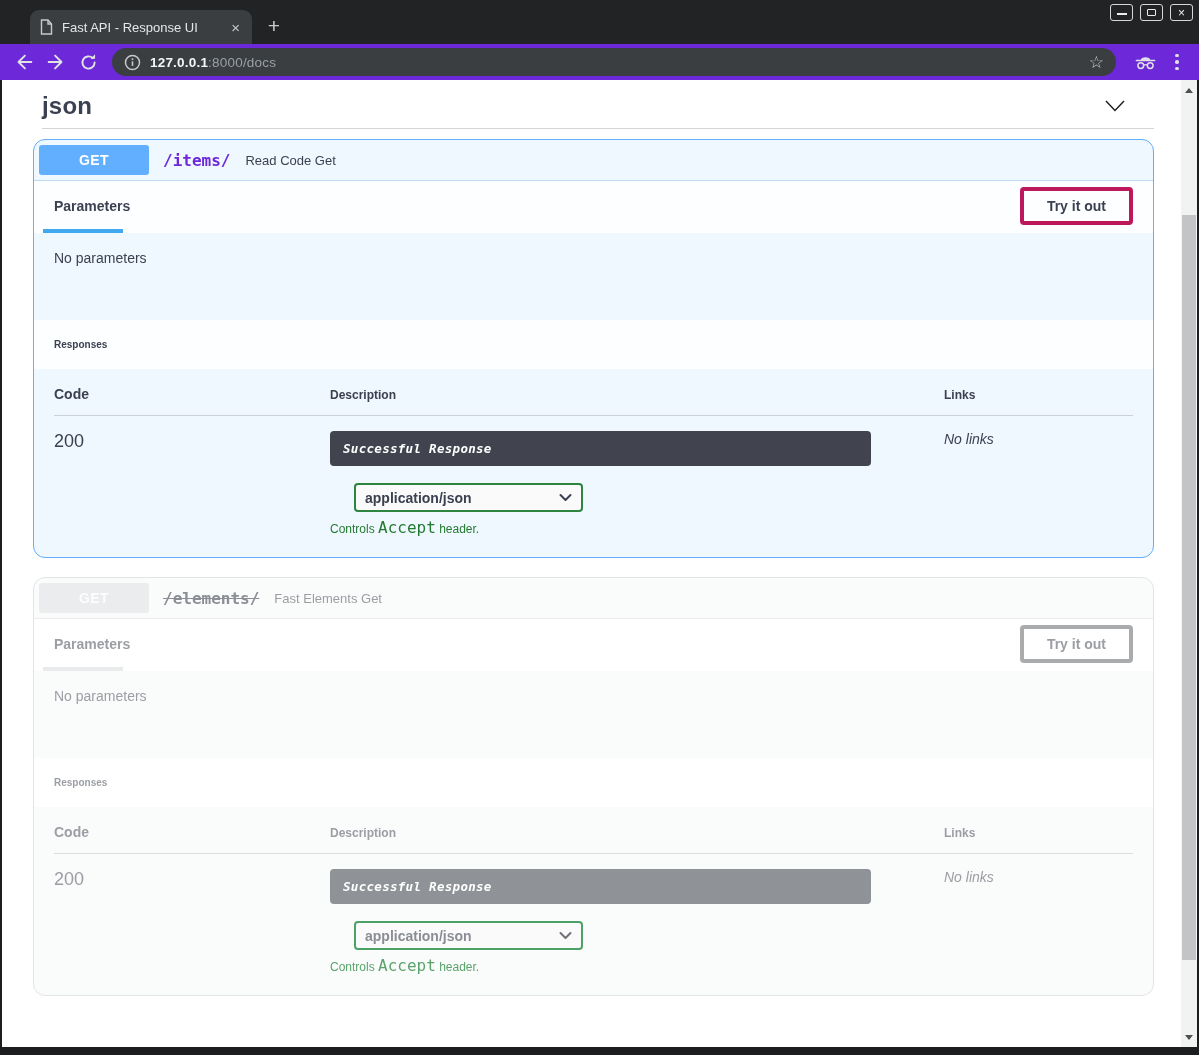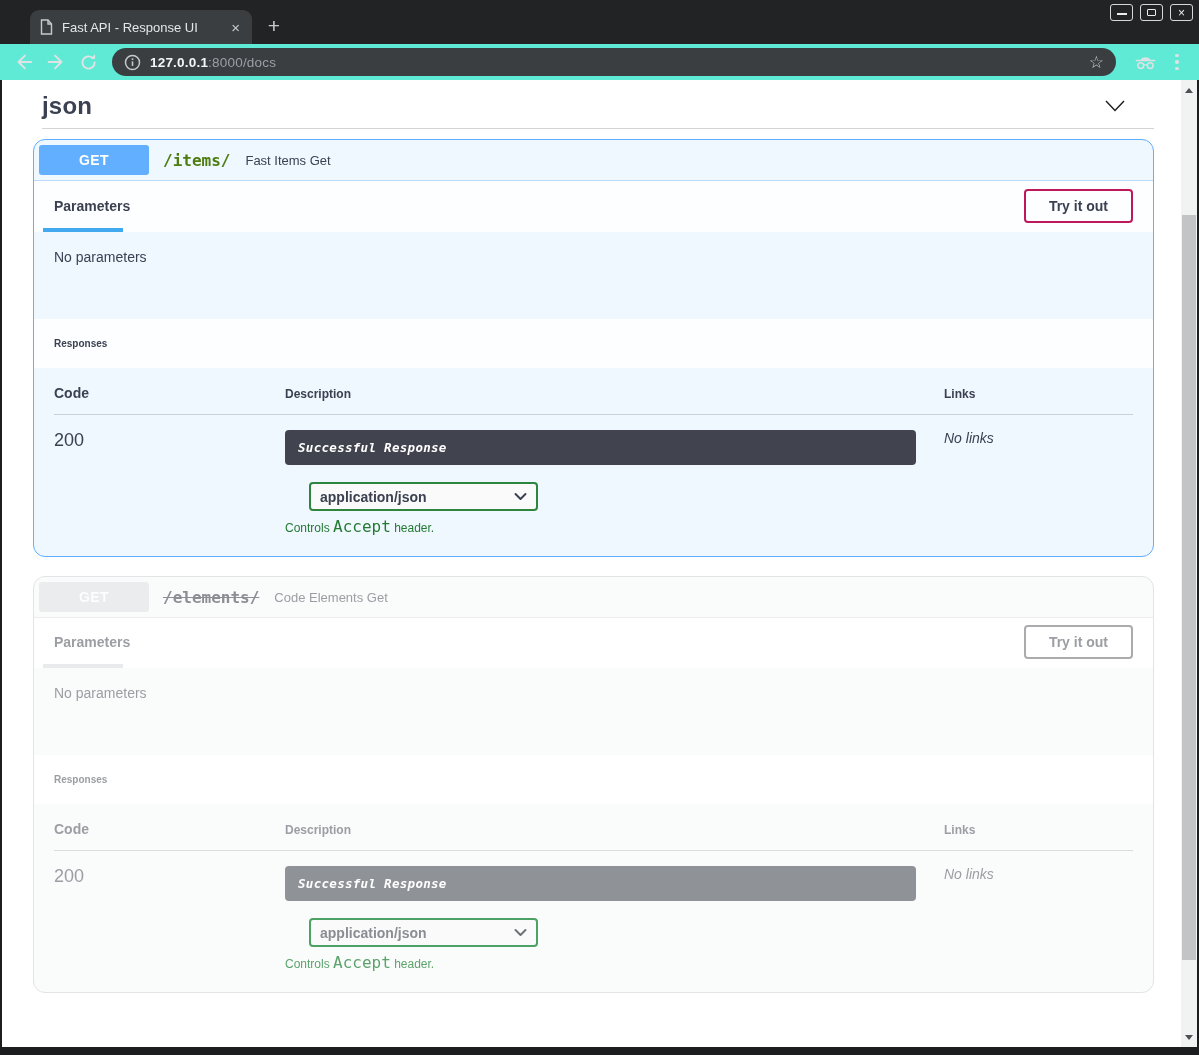--- a/index.html
+++ b/index.html
@@ -22,21 +22,21 @@
   .tab {
     position:absolute; left:30px; top:10px; width:222px; height:34px;
     background:#3b3e41; border-radius:9px 9px 0 0;
     display:flex; align-items:center; padding:0 10px;
   }
   .tab-title { flex:1; margin-left:9px; font-size:13px; color:#e4e6e8; white-space:nowrap; overflow:hidden; }
   .tab-close { color:#c7cacd; font-size:15px; line-height:1; padding:0 2px; }
   .newtab { position:absolute; left:260px; top:12px; width:28px; height:28px;
     color:#c7cacd; font-size:21px; display:flex; align-items:center; justify-content:center; }
 
-  .toolbar { position:absolute; top:44px; left:0; right:0; height:36px; background:#5eead4;
+  .toolbar { position:absolute; top:44px; left:0; right:0; height:36px; background:#6d28d9;
     display:flex; align-items:center; }
   .nav-btn { width:32px; height:30px; display:flex; align-items:center; justify-content:center; }
   .url-pill { margin-left:8px; width:1004px; height:28px; background:#3b3e41; border-radius:14px;
     display:flex; align-items:center; padding:0 12px; }
   .url-text { margin-left:9px; font-size:13.5px; letter-spacing:.2px; }
   .url-host { color:#f3f5f6; font-weight:bold; }
   .url-rest { color:#9aa0a6; }
   .pill-star { margin-left:auto; color:#c7cacd; font-size:17px; line-height:1; }
   .incog { margin-left:18px; display:flex; align-items:center; }
   .menu-dots { margin:0 12px 0 18px; display:flex; flex-direction:column; gap:3px; }
@@ -62,46 +62,46 @@
   .op-get { border:1px solid #61affe; background:#eff7ff; }
   .op-dep { border:1px solid #e3e4e6; background:#fafbfb; }
 
   .op-summary { display:flex; align-items:center; padding:5px; }
   .op-get .op-summary { border-bottom:1px solid #bcdaf5; }
   .method-btn { width:110px; padding:7px 0; text-align:center; border:none; border-radius:3px;
     font-family:"Liberation Sans",sans-serif; font-weight:bold; font-size:14px; color:#fff; letter-spacing:.4px; }
   .op-get .method-btn { background:#61affe; }
   .op-dep .method-btn { background:#ebeced; color:#fdfdfe; }
   .op-path { margin-left:14px; font-family:"DejaVu Sans Mono","Liberation Mono",monospace;
-    font-weight:bold; font-size:16px; color:#4d7c0f; }
+    font-weight:bold; font-size:16px; color:#6d28d9; }
   .op-dep .op-path { color:#8b8e95; text-decoration:line-through; }
   .op-desc { margin-left:15px; font-size:13px; color:#3b4151; }
   .op-dep .op-desc { color:#9b9ea3; }
 
   .warning { padding:13px 20px 3px; font-weight:bold; font-size:13px; color:#8b8e95; }
 
   .sec-header { position:relative; min-height:51px; display:flex; justify-content:space-between;
     align-items:center; background:rgba(255,255,255,.8); padding:6px 20px 8px; }
   .op-dep .sec-header { background:rgba(255,255,255,.85); border-top:1px solid #ededee; }
   .tab-label { font-weight:bold; font-size:14px; color:#3b4151; }
   .op-dep .tab-label { color:#9b9ea3; }
   .tab-underline { position:absolute; bottom:0; left:9px; width:80px; height:4px; background:#41a9f0; }
   .op-dep .tab-underline { background:#e9eaeb; }
-  .try-btn { border:2px solid #be185d; border-radius:4px; background:transparent;
+  .try-btn { border:4px solid #be185d; border-radius:4px; background:transparent;
     padding:7px 23px; font-family:"Liberation Sans",sans-serif; font-weight:bold; font-size:14px; color:#3b4151; }
   .op-dep .try-btn { border-color:#aaabad; color:#9b9ea3; }
 
   .no-params { padding:17px 20px 54px; font-size:14px; color:#3b4151; }
   .op-dep .no-params { color:#9b9ea3; }
 
   .responses-header { background:rgba(255,255,255,.8); padding:19px 20px; font-weight:bold; font-size:10px; color:#3b4151; }
   .op-dep .responses-header { background:rgba(255,255,255,.85); color:#9b9ea3; }
 
   .responses-body { padding:17px 20px 20px; }
-  .res-grid { display:grid; grid-template-columns:231px 1fr 189px; }
+  .res-grid { display:grid; grid-template-columns:231px 1fr 189px;gap:45px; }
   .res-headrow { padding-bottom:13px; border-bottom:1px solid #ccd1d8; align-items:baseline; }
   .op-dep .res-headrow { border-bottom-color:#dbdcde; }
   .h-code { font-weight:bold; font-size:14px; color:#3b4151; }
   .h-small { font-weight:bold; font-size:12px; color:#3b4151; }
   .op-dep .h-code, .op-dep .h-small { color:#9b9ea3; }
   .res-row { padding-top:15px; }
   .res-code { font-size:18px; color:#3b4151; }
   .op-dep .res-code { color:#9b9ea3; }
   .res-links { font-size:14px; font-style:italic; color:#3b4151; }
   .op-dep .res-links { color:#9b9ea3; }
@@ -198,21 +198,21 @@
           <path d="M2 2 L11 11.5 L20 2" fill="none" stroke="#1c1c1c" stroke-width="1.4"></path>
         </svg>
       </span>
     </div>
     <hr class="divider">
 
     <div class="opblock op-get">
       <div class="op-summary">
         <button class="method-btn">GET</button>
         <span class="op-path">/items/</span>
-        <span class="op-desc">Fast Items Get</span>
+        <span class="op-desc">Read Code Get</span>
       </div>
       <div class="sec-header">
         <span class="tab-label">Parameters</span>
         <div class="tab-underline"></div>
         <button class="try-btn">Try it out</button>
       </div>
       <div class="no-params">No parameters</div>
       <div class="responses-header">Responses</div>
       <div class="responses-body">
         <div class="res-grid res-headrow">
@@ -238,21 +238,21 @@
           </div>
           <span class="res-links">No links</span>
         </div>
       </div>
     </div>
 
     <div class="opblock op-dep">
       <div class="op-summary">
         <button class="method-btn">GET</button>
         <span class="op-path">/elements/</span>
-        <span class="op-desc">Code Elements Get</span>
+        <span class="op-desc">Fast Elements Get</span>
       </div>
       <div class="sec-header">
         <span class="tab-label">Parameters</span>
         <div class="tab-underline"></div>
         <button class="try-btn">Try it out</button>
       </div>
       <div class="no-params">No parameters</div>
       <div class="responses-header">Responses</div>
       <div class="responses-body">
         <div class="res-grid res-headrow">

